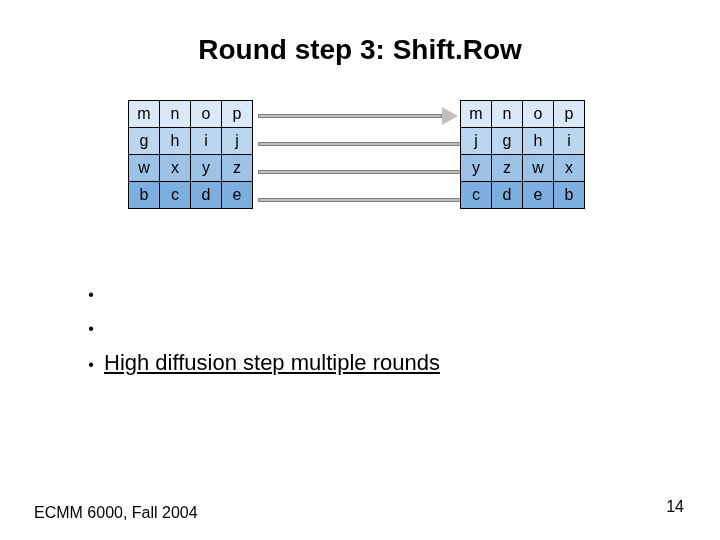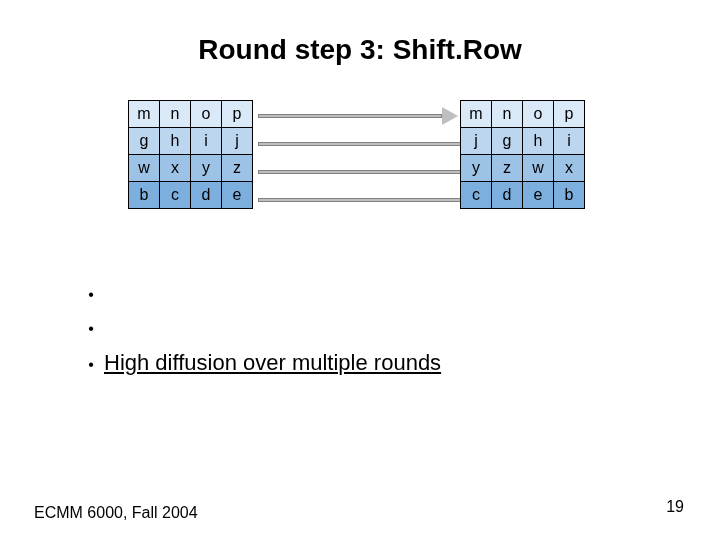--- a/index.html
+++ b/index.html
@@ -205,20 +205,20 @@
 
   <div class="bullets">
     <div class="row">
       <span class="dot">•</span>
     </div>
     <div class="row">
       <span class="dot">•</span>
     </div>
     <div class="row">
       <span class="dot">•</span>
-      <span class="underline">High diffusion over multiple rounds</span>
+      <span class="underline">High diffusion step multiple rounds</span>
     </div>
   </div>
 
   <div class="footer-left">ECMM 6000, Fall 2004</div>
-  <div class="footer-right">19</div>
+  <div class="footer-right">14</div>
 
 </div>
 
 </body></html>

